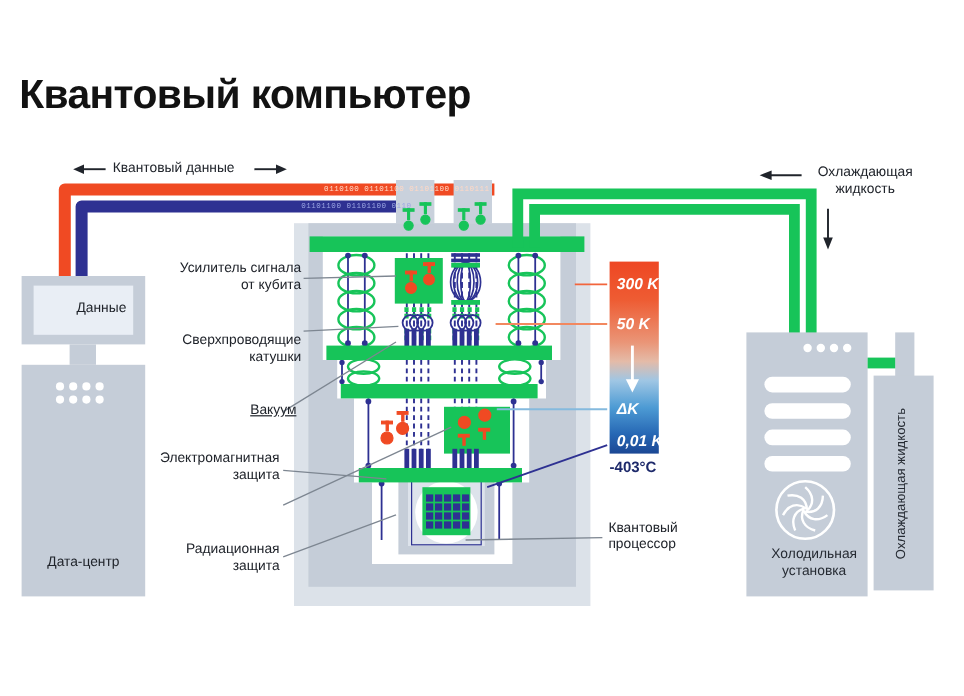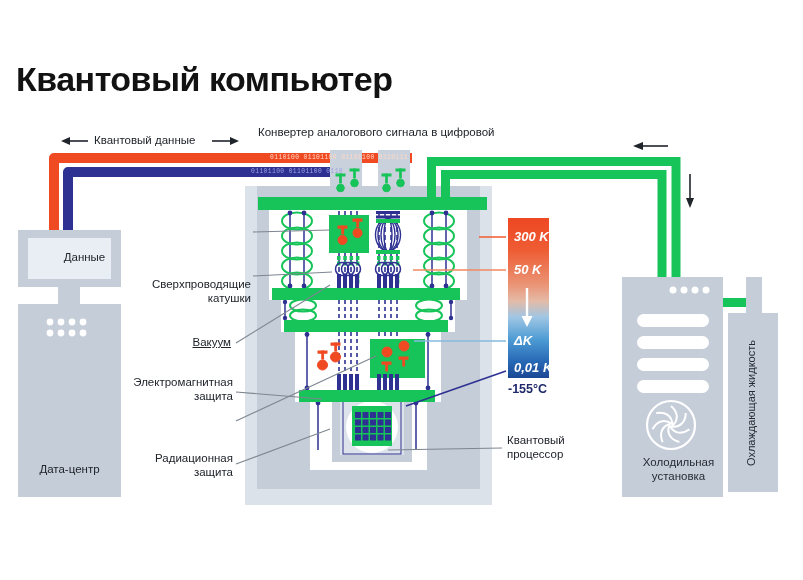--- a/index.html
+++ b/index.html
@@ -398,40 +398,43 @@
     <g>
           <line x1="690" y1="174" x2="690" y2="200" stroke-width="1.6"></line>
           <polygon points="690,208 686,198 694,198" stroke="none"></polygon>
         </g>
   </g>
 </svg>
 
   <div class="title">Квантовый компьютер</div>
 
   <div class="lbl" style="left:94px;top:134px;">Квантовый данные</div>
-  <div class="lbl" style="left:258px;top:126px;">Конвертер аналогового сигнала в цифровой</div>
+  <div class="lbl c" style="left:666px;top:138px;width:110px;">Охлаждающая
+жидкость</div>
 
   <div class="bits bits-orange" style="left:250px;top:153px;width:158px;">0110100 01101100 01101100 0110111</div>
   <div class="bits bits-blue" style="left:246px;top:167px;width:97px;">01101100 01101100 0110</div>
 
   <div class="lbl c" style="left:36px;top:251px;width:97px;">Данные</div>
   <div class="lbl c" style="left:18px;top:463px;width:103px;">Дата-центр</div>
 
+  <div class="lbl r" style="right:552px;top:218px;width:130px;">Усилитель сигнала
+от кубита</div>
   <div class="lbl r" style="right:552px;top:278px;width:130px;">Сверхпроводящие
 катушки</div>
-  <div class="lbl r" style="right:572px;top:336px;width:130px;text-decoration:underline;">Вакуум</div>
+  <div class="lbl r" style="right:556px;top:336px;width:130px;text-decoration:underline;">Вакуум</div>
   <div class="lbl r" style="right:570px;top:376px;width:140px;">Электромагнитная
 защита</div>
   <div class="lbl r" style="right:570px;top:452px;width:130px;">Радиационная
 защита</div>
   <div class="lbl" style="left:507px;top:434px;width:100px;">Квантовый
 процессор</div>
 
   <div class="scale-mark" style="top:229px;">300 K</div>
   <div class="scale-mark" style="top:262px;">50 K</div>
   <div class="scale-mark" style="top:333px;">ΔK</div>
   <div class="scale-mark" style="top:360px;">0,01 K</div>
-  <div class="scale-bottom">-155°C</div>
+  <div class="scale-bottom">-403°C</div>
 
   <div class="unit-label">Холодильная
 установка</div>
   <div class="tank-label">Охлаждающая жидкость</div>
 </div>
 
 </body></html>

